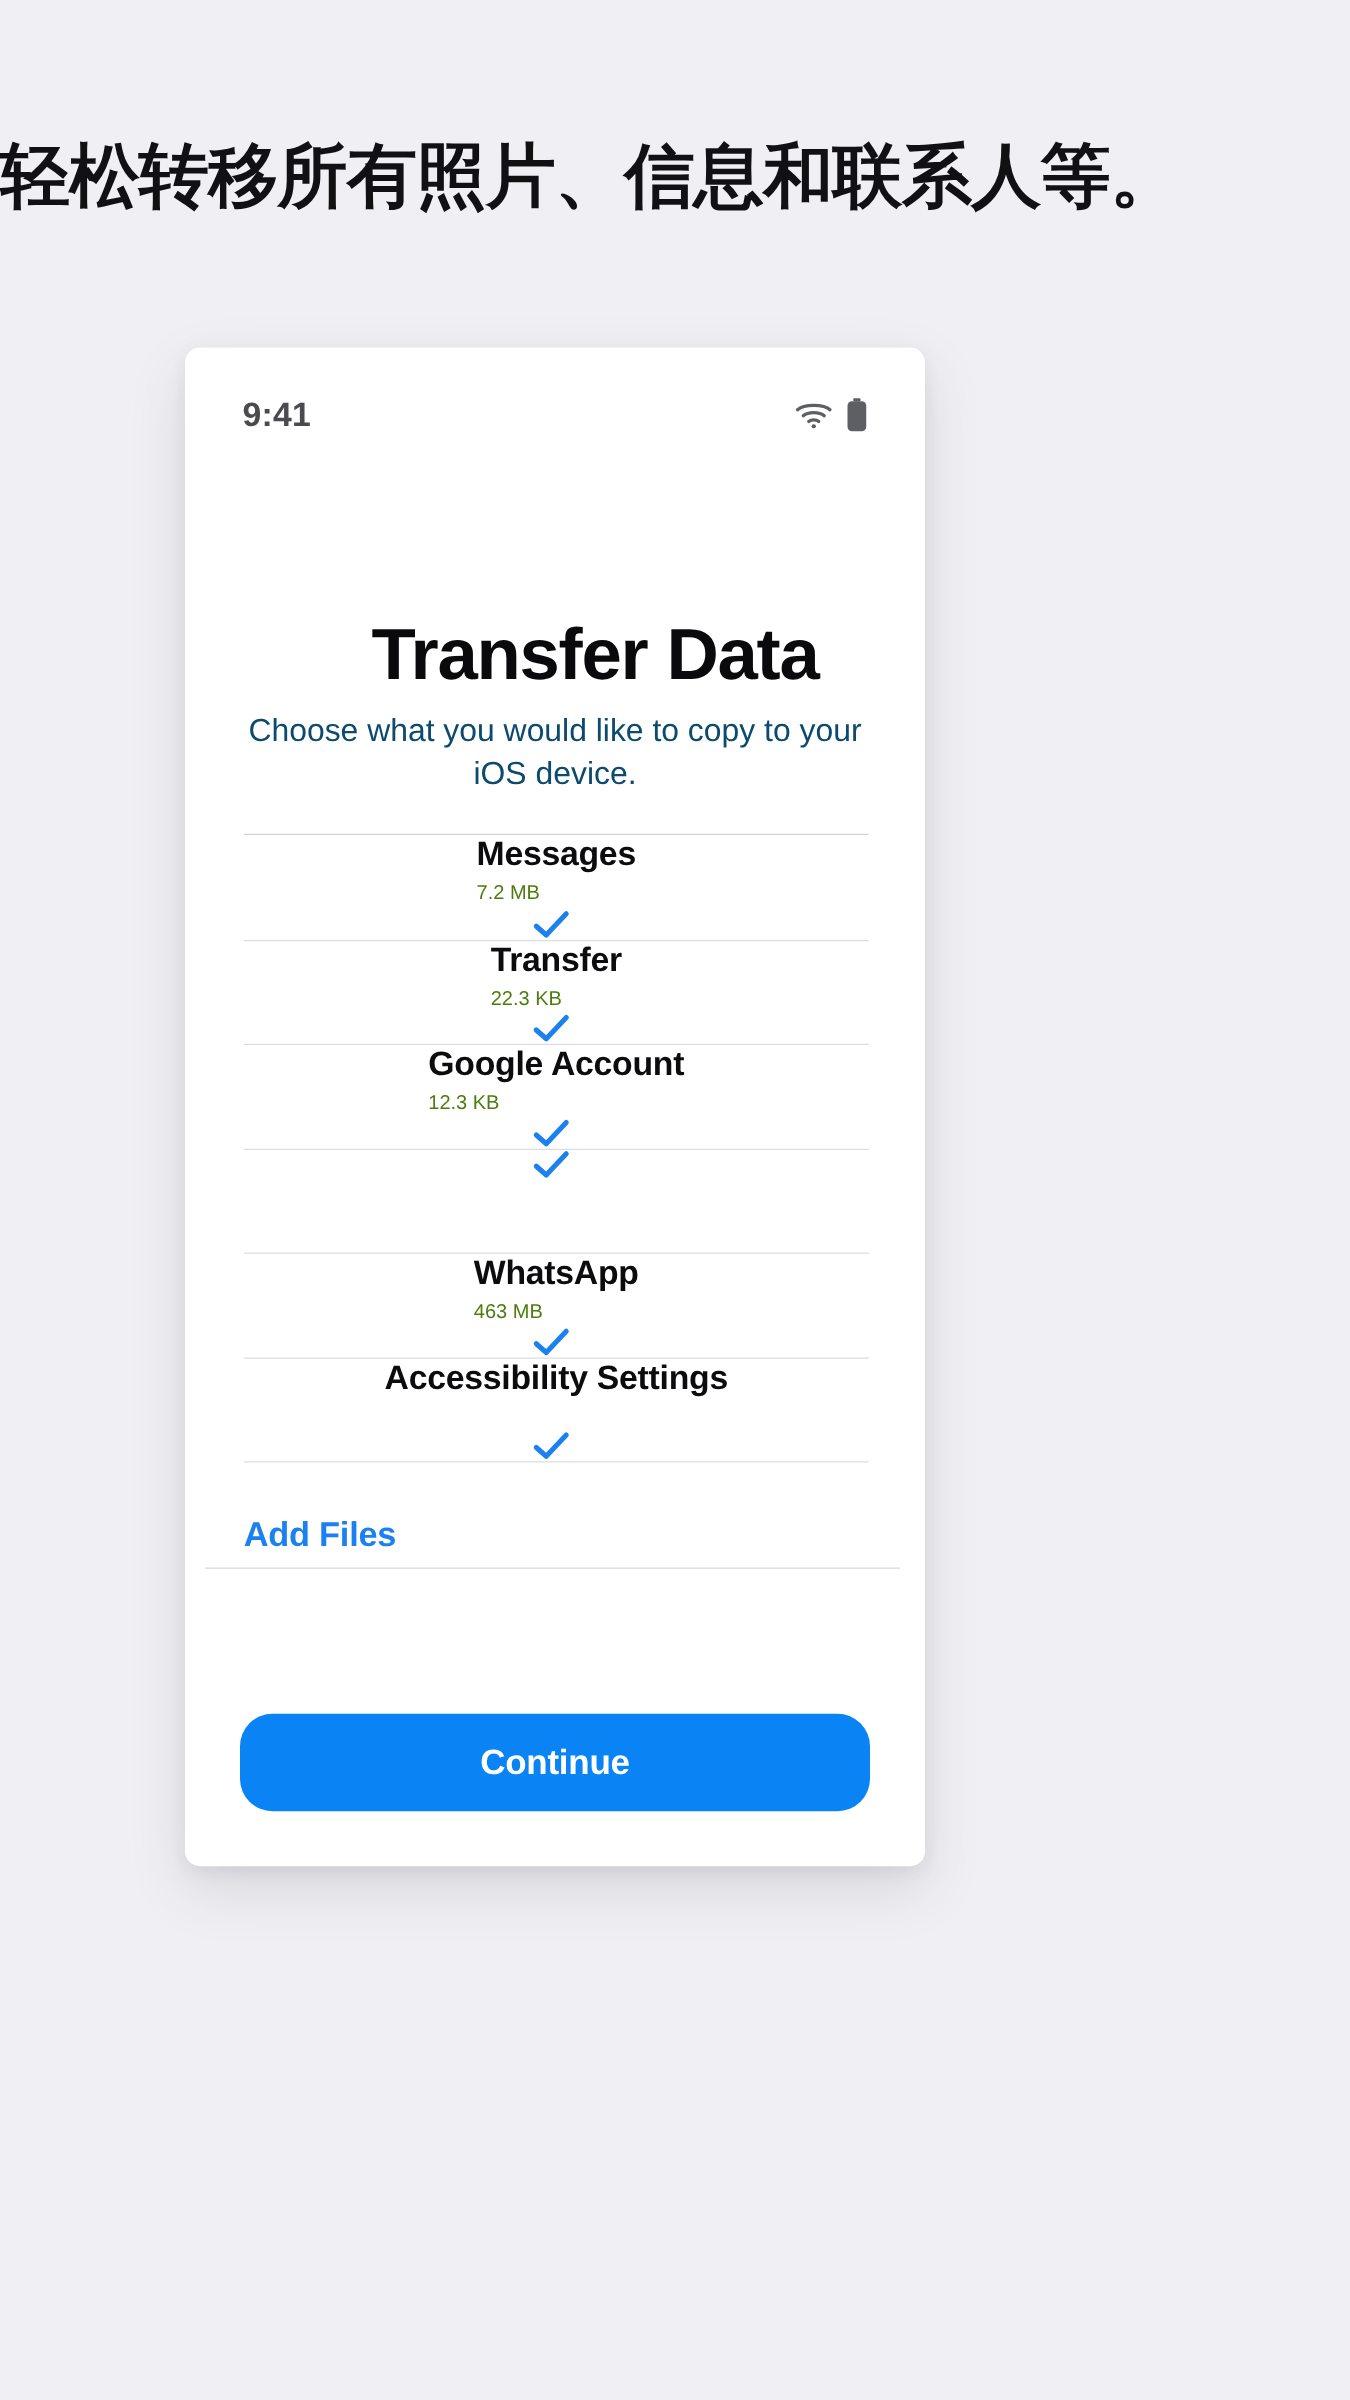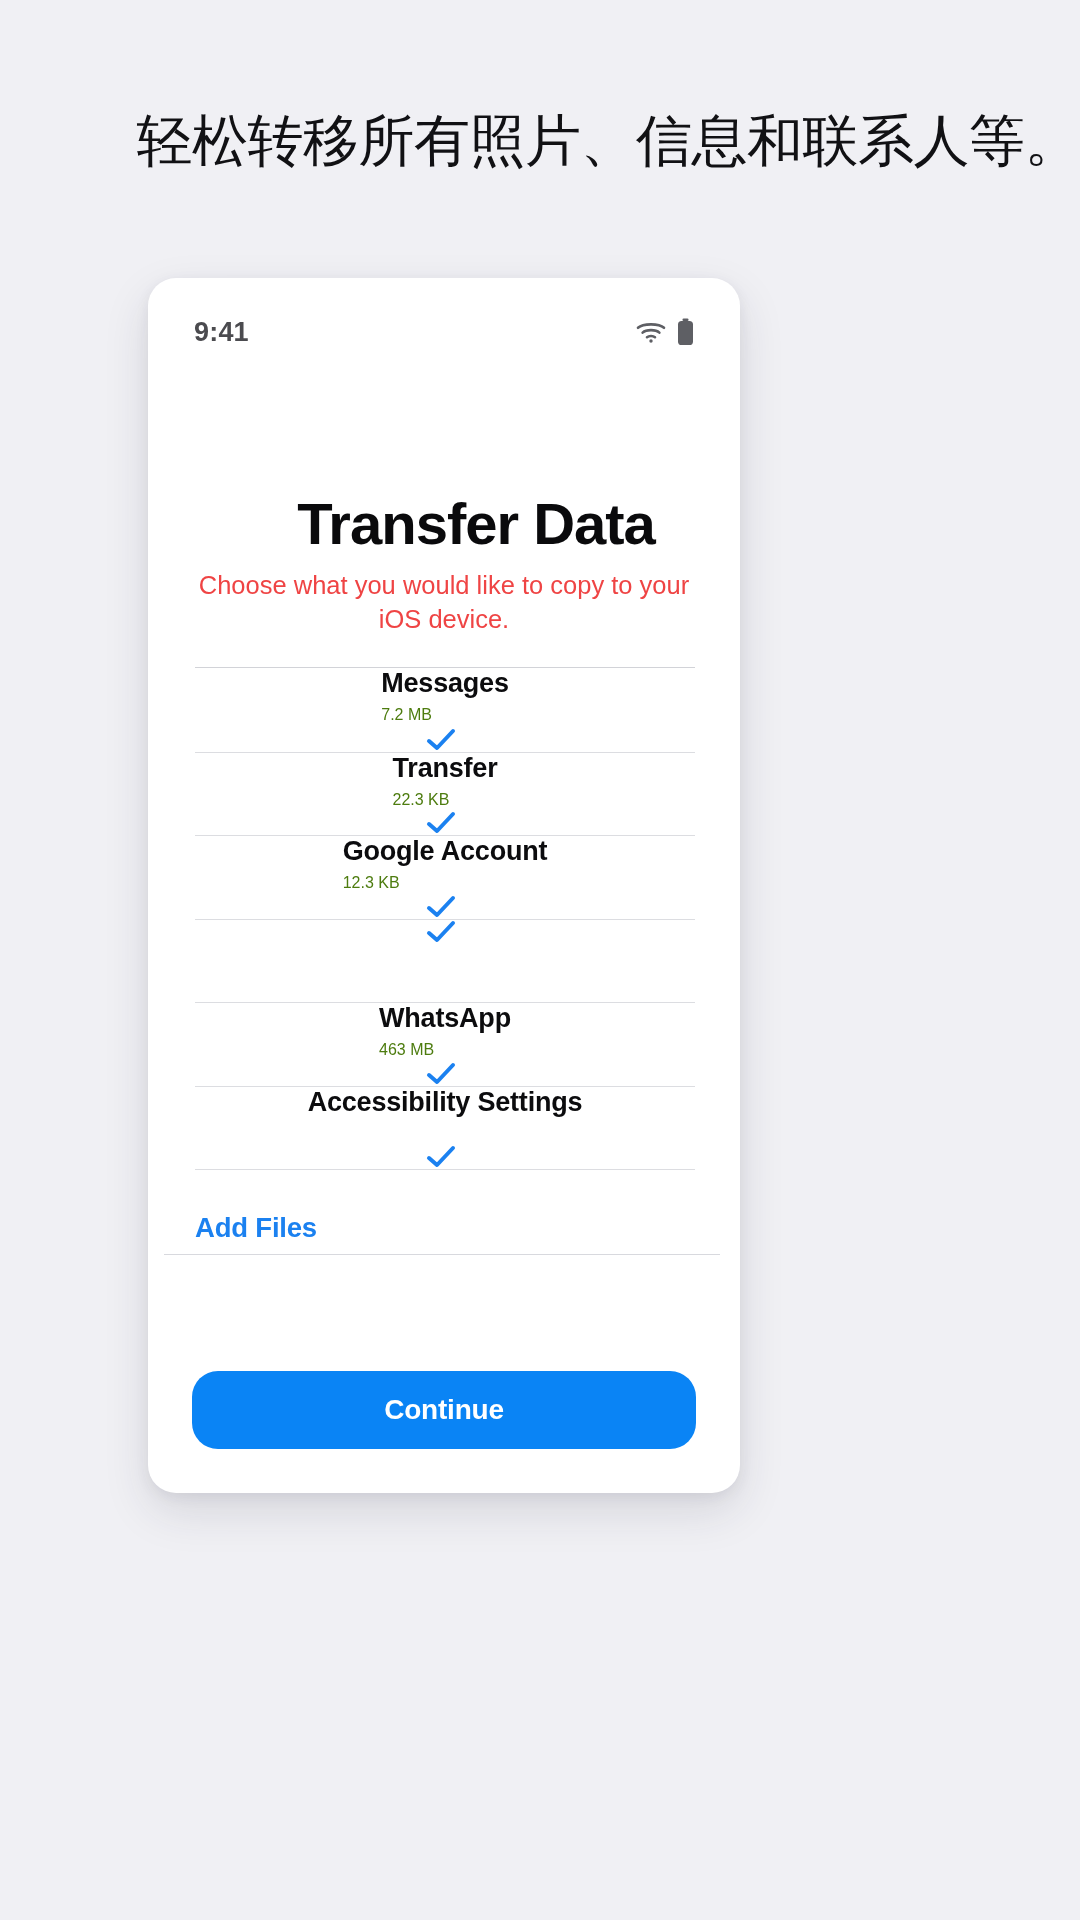--- a/index.html
+++ b/index.html
@@ -14,37 +14,37 @@
     overflow: hidden;
     position: relative;
   }
 
   
   .headline {
     position: absolute;
     top: 104px;
     left: 0;
     width: 1080px;
-    text-align: right;
+    text-align: left;
     font-size: 56px;
-    font-weight: normal;
+    font-weight: bold;
     color: #111114;
     letter-spacing: -0.5px;
     white-space: nowrap;
   }
 
   
   .phone-card {
     position: absolute;
     left: 148px;
     top: 278px;
     width: 592px;
     height: 1215px;
     background: #ffffff;
-    border-radius: 28px;
+    border-radius: 12px;
     box-shadow: 0 18px 46px rgba(40, 42, 60, 0.13),
                 0 4px 14px rgba(40, 42, 60, 0.07);
     overflow: hidden;
   }
 
   
   .status-bar {
     position: absolute;
     top: 0;
     left: 0;
@@ -84,21 +84,21 @@
     margin-left: 32px;
   }
   .screen-subtitle {
     position: absolute;
     top: 290px;
     left: 46px;
     width: 500px;
     text-align: center;
     font-size: 25.5px;
     line-height: 34px;
-    color: #ef4444;
+    color: #0c4a6e;
   }
 
   
   .list-wrap {
     position: absolute;
     top: 389px;
     left: 0;
     width: 592px;
   }
   .list-top-rule {

